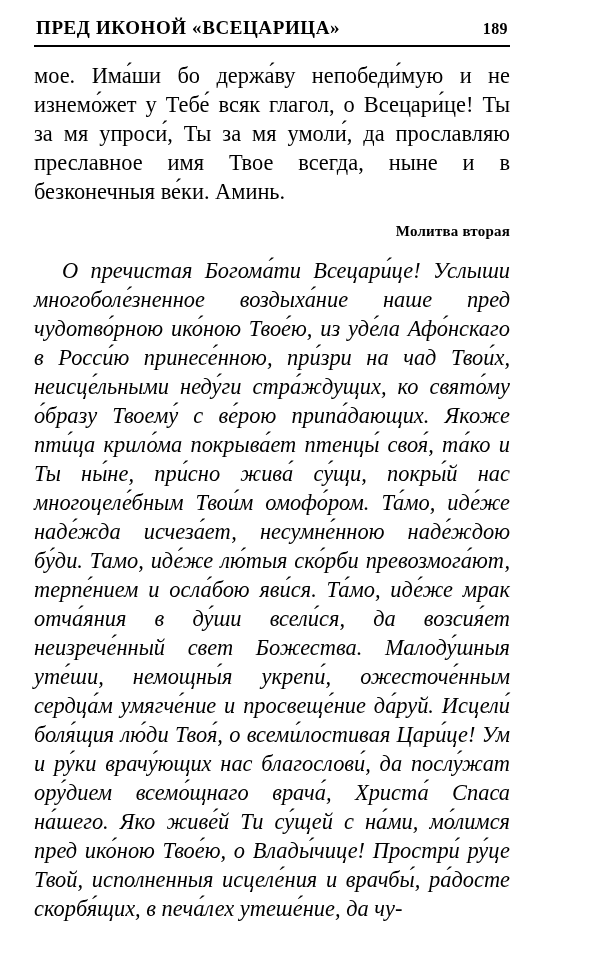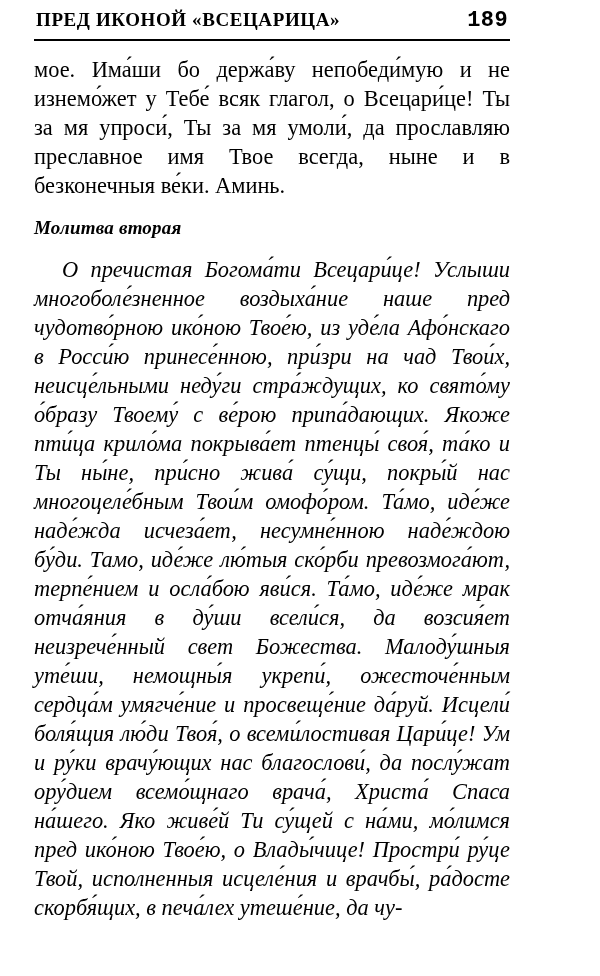--- a/index.html
+++ b/index.html
@@ -12,41 +12,40 @@
     height: 976px;
     font-family: "Liberation Serif", serif;
     color: #000000;
     overflow: hidden;
   }
   .page {
     position: relative;
     width: 544px;
     height: 976px;
     box-sizing: border-box;
-    padding: 8px 34px 0 34px;
+    padding: 17px 34px 0 34px;
   }
   .header {
     display: flex;
     align-items: baseline;
     justify-content: space-between;
     font-size: 19.5px;
     letter-spacing: 0.4px;
     padding: 0 2px 6px 2px;
   }
   .header-title {
     font-weight: bold;
     text-transform: uppercase;
     font-size: 19px;
     letter-spacing: 0.6px;
     white-space: nowrap;
   }
   .header-page {
     font-weight: bold;
-    font-size: 22px;
-    font-family: Liberation Mono, monospace;
+    font-size: 16px;
   }
   .rule {
     border: none;
     border-top: 2px solid #000;
     margin: 0 0 14px 0;
   }
   .body-text {
     font-size: 22.4px;
     line-height: 1.295;
     text-align: justify;
@@ -54,24 +53,23 @@
     hyphens: manual;
   }
   .para {
     margin: 0 0 0 0;
   }
   .indent {
     text-indent: 28px;
     font-style: italic;
   }
   .section-title {
-    text-align: left;
-    font-style: italic;
+    text-align: right;
     font-weight: bold;
-    font-size: 19px;
+    font-size: 15px;
     margin: 16px 0 14px 0;
     letter-spacing: 0.2px;
   }
 </style>
 </head>
 <body>
 
 <div class="page">
 
   <div class="header">

